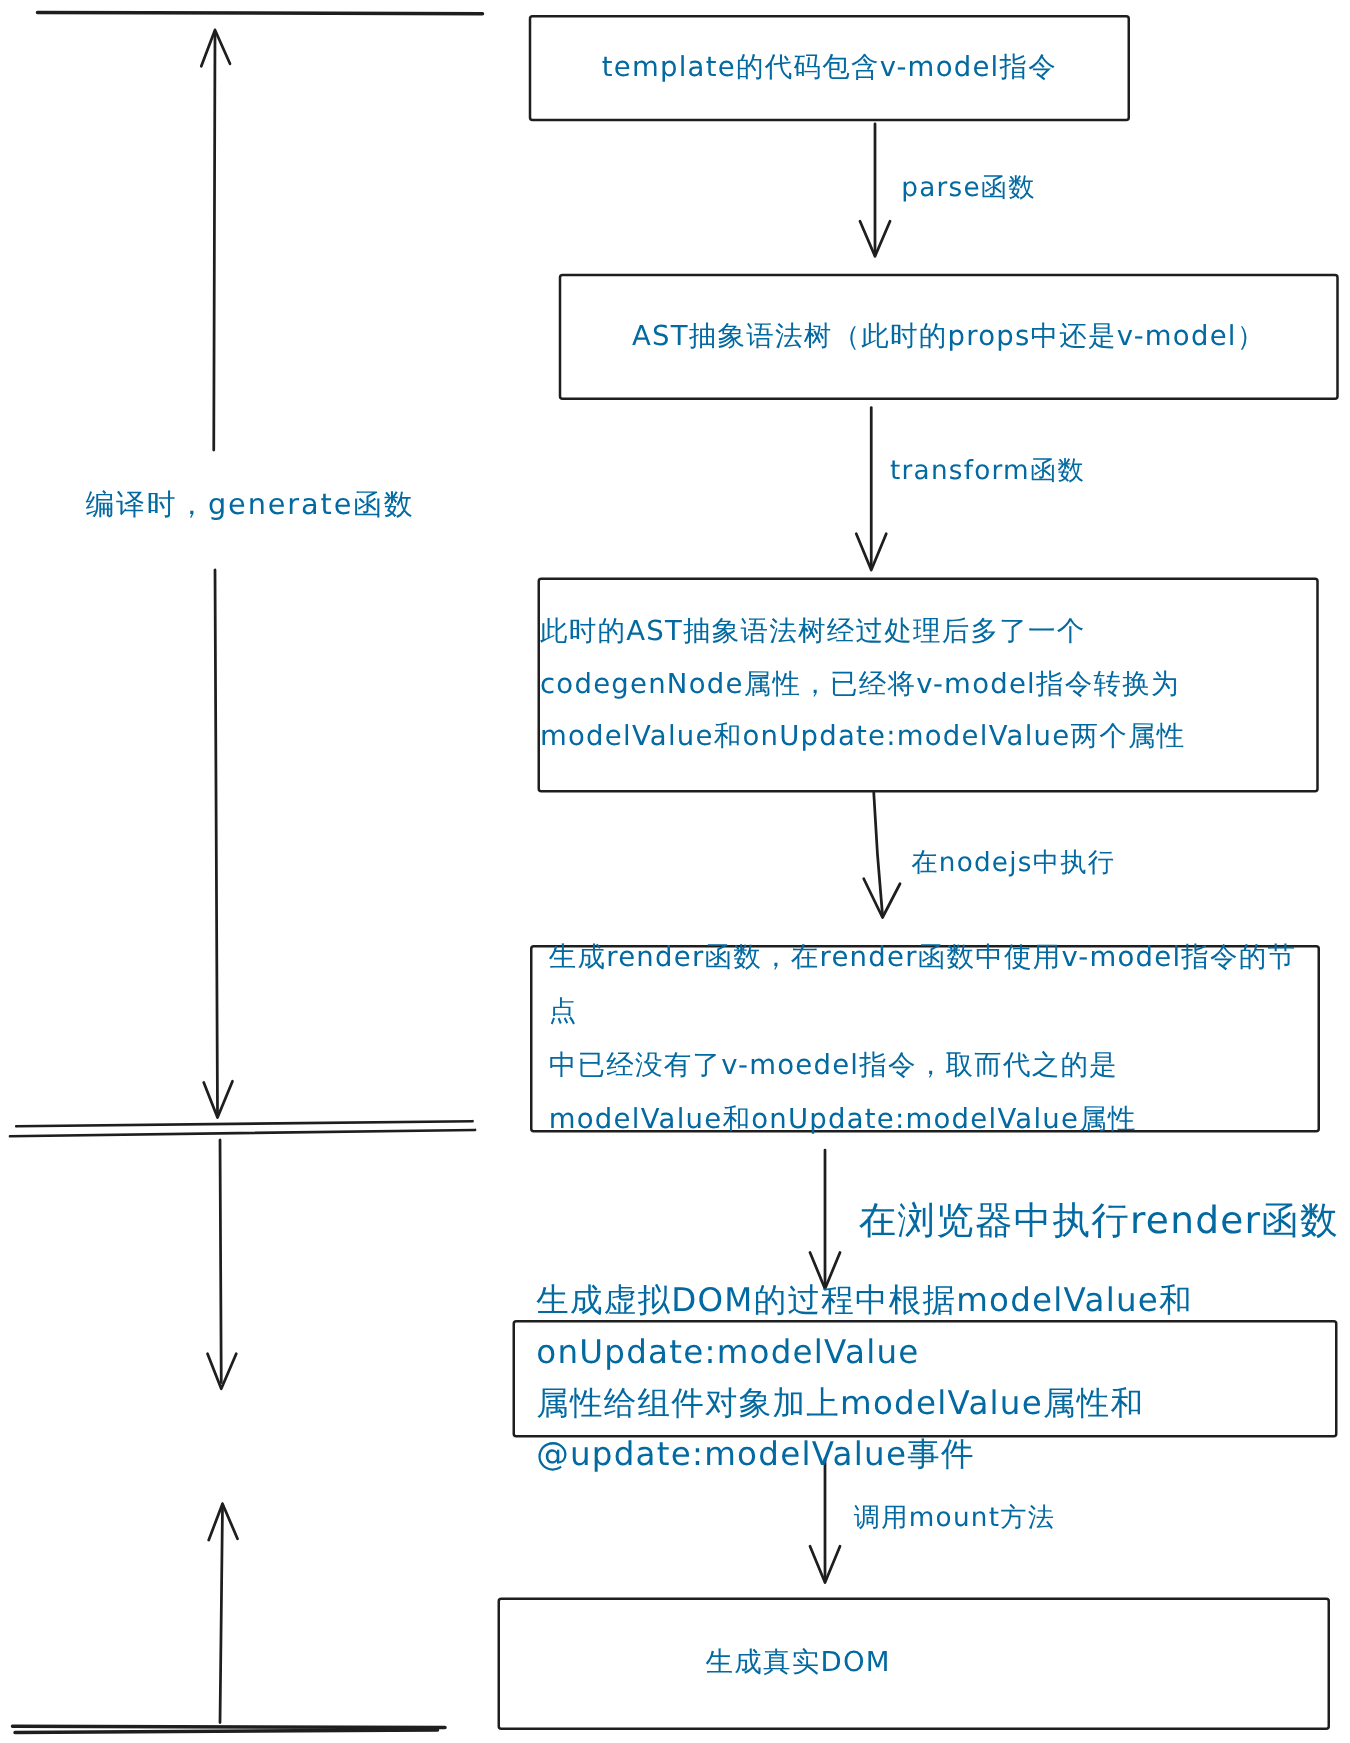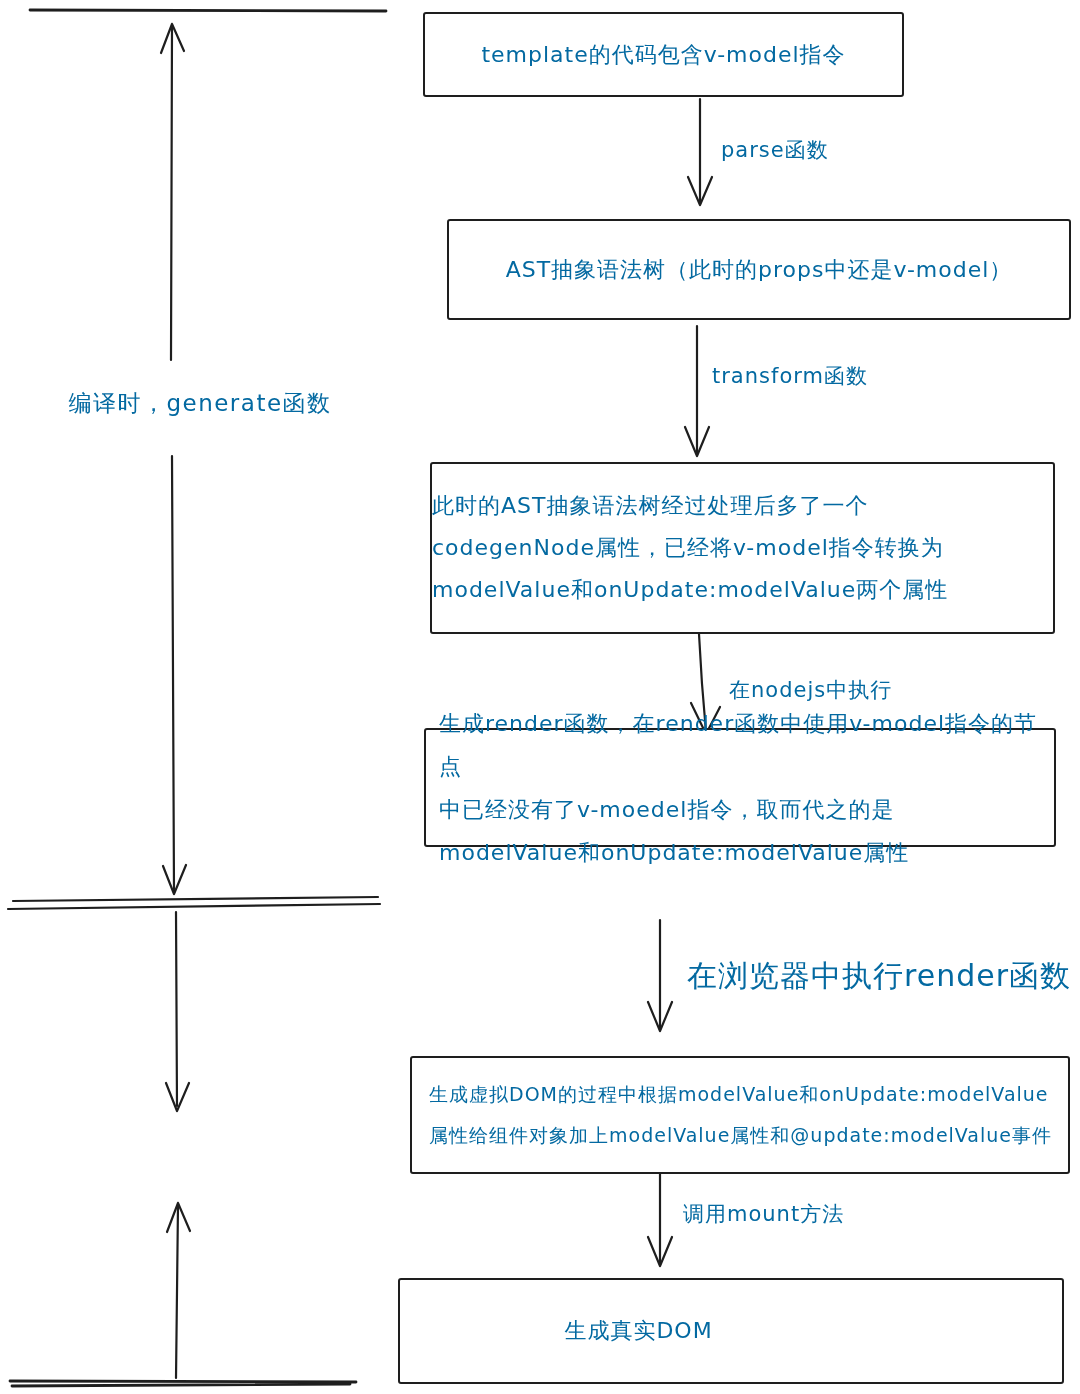--- a/index.html
+++ b/index.html
@@ -24,23 +24,23 @@
     align-items:center;
     font-size:22px;
     letter-spacing:1px;
   }
   .node .node-text{white-space:pre-line;line-height:1.9;}
   .node.center{justify-content:center;text-align:center;}
   .n1{left:423px;top:12px;width:481px;height:85px;}
   .n2{left:413px;top:219px;width:624px;height:101px;margin-left:34px;}
   .n3{left:430px;top:462px;width:625px;height:172px;}
   .n3 .node-text{line-height:42px;}
-  .n4{left:424px;top:728px;width:632px;height:119px;padding-left:13px;}
+  .n4{left:424px;top:756px;width:632px;height:150px;padding-left:13px;}
   .n4 .node-text{line-height:43px;}
-  .n5{left:410px;top:1056px;width:660px;height:118px;padding-left:17px;font-size:19px;}
+  .n5{left:410px;top:1056px;width:660px;height:94px;padding-left:17px;font-size:26px;}
   .n5 .node-text{line-height:41px;}
   .n6{left:398px;top:1278px;width:666px;height:106px;padding-right:185px;}
   .edge-label{
     position:absolute;
     white-space:nowrap;
     font-size:21px;
     letter-spacing:1px;
   }
   .el-parse{left:721px;top:136px;}
   .el-transform{left:712px;top:362px;}

